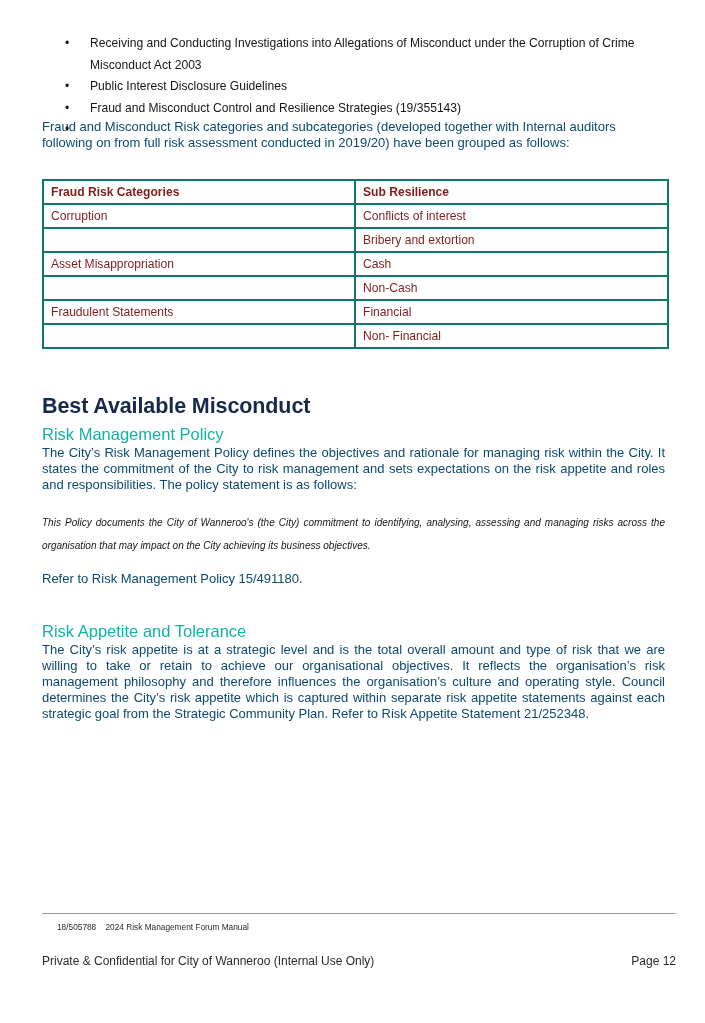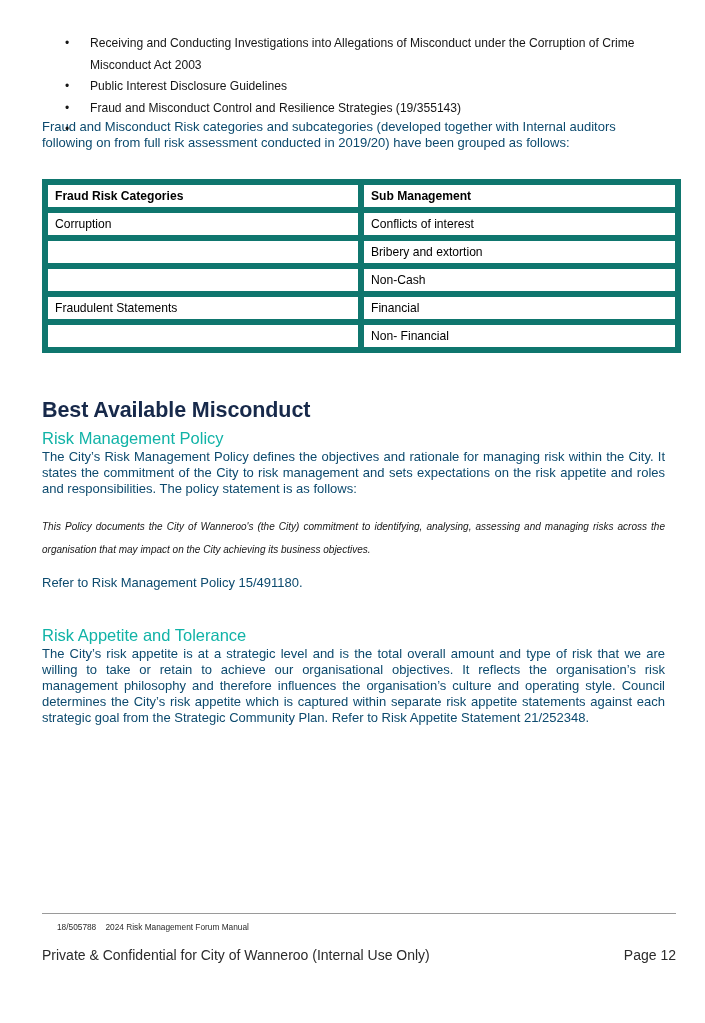--- a/index.html
+++ b/index.html
@@ -71,27 +71,27 @@
   .intro-para { margin-top: 5px; }
 
   
   table.risk-table {
     border-collapse: collapse;
     width: 597px;
     margin-top: 28px;
     table-layout: fixed;
   }
   table.risk-table td {
-    border: 6px solid #0f766e;
+    border: 2px solid #0f766e;
     padding: 3px 6px 3px 7px;
     font-size: 12.1px;
     line-height: 16px;
     height: 16px;
     vertical-align: middle;
-    color: #000000;
+    color: #7f1d1d;
   }
   table.risk-table td.col-a { width: 297px; }
   table.risk-table td.col-b { width: 298px; }
   table.risk-table tr.header-row td {
     font-weight: bold;
   }
 
   
   h1.doc-h1 {
     margin: 0;
@@ -130,25 +130,25 @@
   }
   .footer-line1 {
     margin-top: 7px;
     font-size: 8.3px;
     line-height: 12px;
     color: #2b2b2b;
     white-space: pre;
     margin-left: 15px;
   }
   .footer-line2 {
-    margin-top: 16px;
+    margin-top: 22px;
     display: flex;
     justify-content: space-between;
     align-items: flex-start;
-    font-size: 14px;
+    font-size: 12px;
     line-height: 13px;
     color: #2b2b2b;
   }
 </style>
 </head>
 <body>
 
 <div class="page">
 
   <div class="content">
@@ -170,29 +170,33 @@
         <span class="bullet-dot">•</span>
       </li>
     </ul>
 
     <p class="body flow intro-para">Fraud and Misconduct Risk categories and subcategories (developed together with Internal auditors following on from full risk assessment conducted in 2019/20) have been grouped as follows:</p>
 
     <table class="risk-table">
       <tbody>
         <tr class="header-row">
           <td class="col-a">Fraud Risk Categories</td>
-          <td class="col-b">Sub Management</td>
+          <td class="col-b">Sub Resilience</td>
         </tr>
         <tr>
           <td class="col-a">Corruption</td>
           <td class="col-b">Conflicts of interest</td>
         </tr>
         <tr>
           <td class="col-a"></td>
           <td class="col-b">Bribery and extortion</td>
+        </tr>
+        <tr>
+          <td class="col-a">Asset Misappropriation</td>
+          <td class="col-b">Cash</td>
         </tr>
         <tr>
           <td class="col-a"></td>
           <td class="col-b">Non-Cash</td>
         </tr>
         <tr>
           <td class="col-a">Fraudulent Statements</td>
           <td class="col-b">Financial</td>
         </tr>
         <tr>

